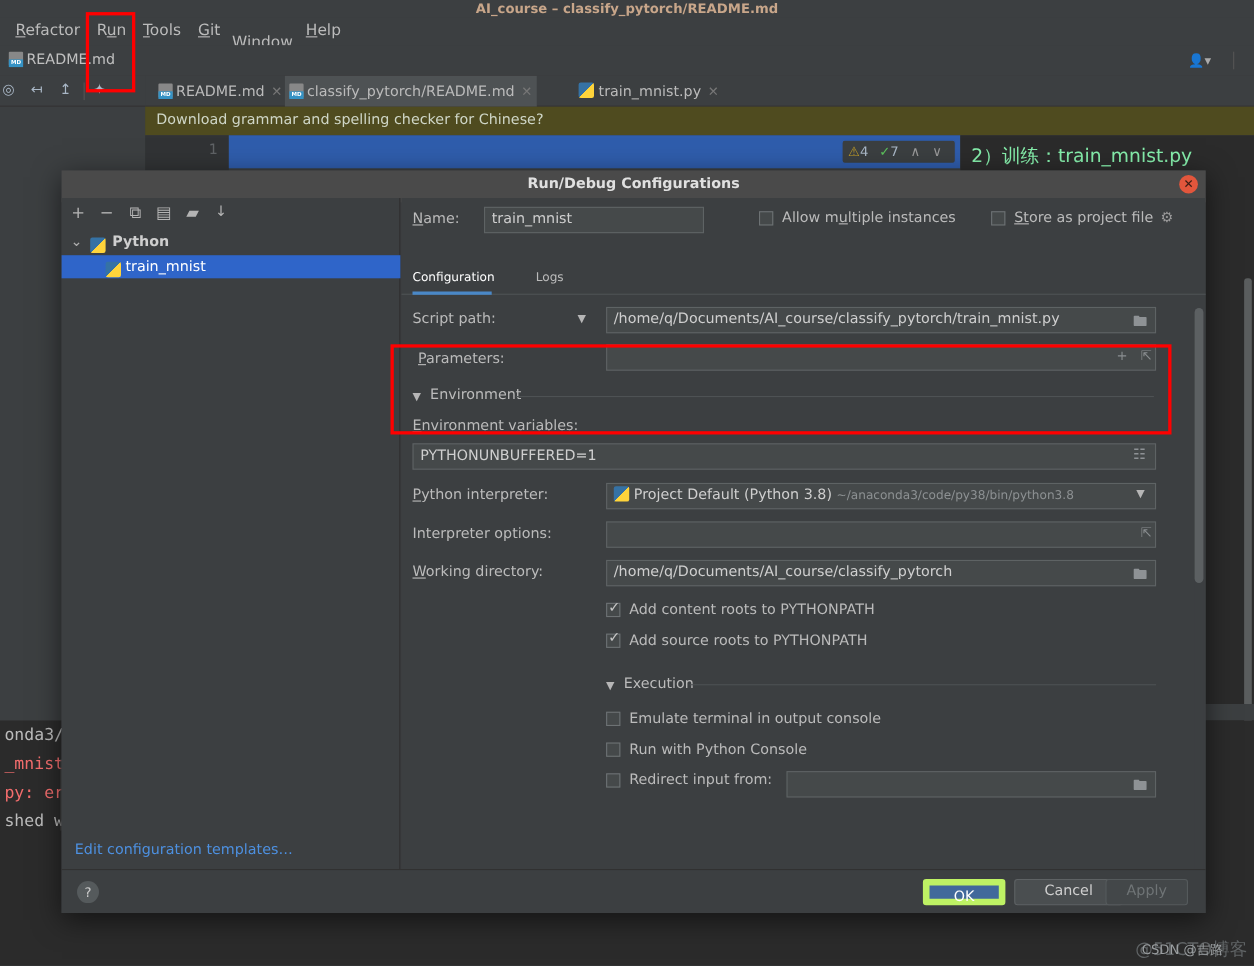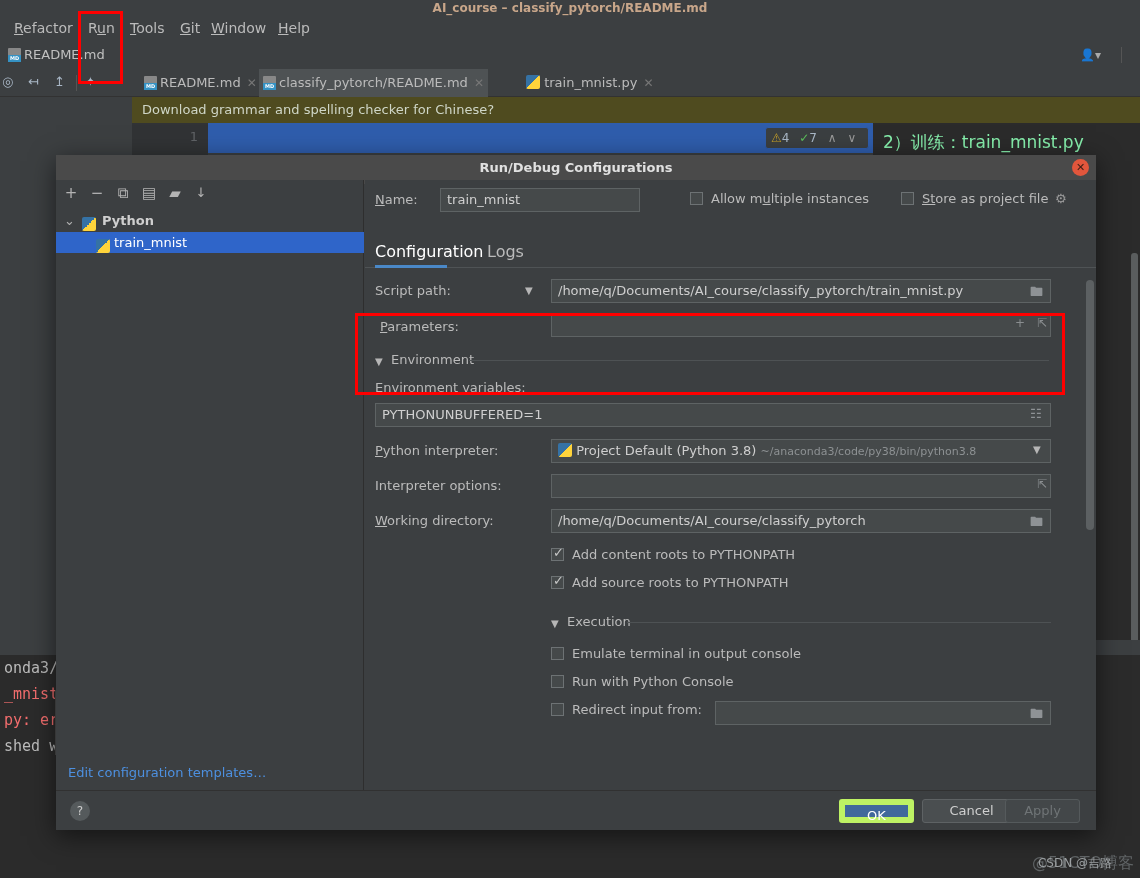--- a/index.html
+++ b/index.html
@@ -181,21 +181,21 @@
   }
   .cbx {
     position: absolute; width: 13px; height: 13px;
     border: 1px solid #6d7274; background: #45494a;
   }
   .cbx.on:after {
     content: "\2713"; position: absolute; left: 1px; top: -4px;
     color: #c7c7c7; font-size: 13px; line-height: 16px;
   }
   .tabrow { position: absolute; left: 10px; top: 60px; width: 700px; height: 28px; }
-  .ctab { position: absolute; top: 0; font-size: 16px; color: #bbbbbb; line-height: 24px; cursor: pointer; }
+  .ctab { position: absolute; top: 0; font-size: 11px; color: #bbbbbb; line-height: 24px; cursor: pointer; }
   .ctab.sel { color: #ffffff; }
   .tab-underline { position: absolute; left: 10px; top: 85px; width: 72px; height: 3px; background: #4a88c7; }
   .tab-sep { position: absolute; left: 0; top: 87px; width: 731px; height: 1px; background: #4f5355; }
 
   .sectionhdr { position: absolute; color: #bbbbbb; font-size: 13px; line-height: 16px; }
   .sec-line { position: absolute; height: 1px; background: #4e5254; }
   .caret-dn { position: absolute; color: #b6b6b6; font-size: 10px; line-height: 16px; }
   .browse-ico { position: absolute; color: #8e9295; font-size: 13px; }
   .expand-ico { position: absolute; color: #8a8e90; font-size: 12px; }
 
@@ -235,21 +235,21 @@
 
 <div id="root">
 
   <div class="ide-titlebar">AI_course – classify_pytorch/README.md</div>
 
   <div class="menubar">
     <div class="menu-item" style="left:14px;"><u>R</u>efactor</div>
     <div class="menu-item" style="left:88px;">R<u>u</u>n</div>
     <div class="menu-item" style="left:130px;"><u>T</u>ools</div>
     <div class="menu-item" style="left:180px;"><u>G</u>it</div>
-    <div class="menu-item" style="left:211px;"><u>W</u>indow</div>
+    <div class="menu-item" style="left:211px;margin-top:11px;"><u>W</u>indow</div>
     <div class="menu-item" style="left:278px;"><u>H</u>elp</div>
   </div>
 
   <div class="navbar">
     <div class="crumb">
       <span class="md-badge"></span><span>README.md</span>
     </div>
     <div class="account-icon">👤▾</div>
     <div class="navbar-div"></div>
   </div>

